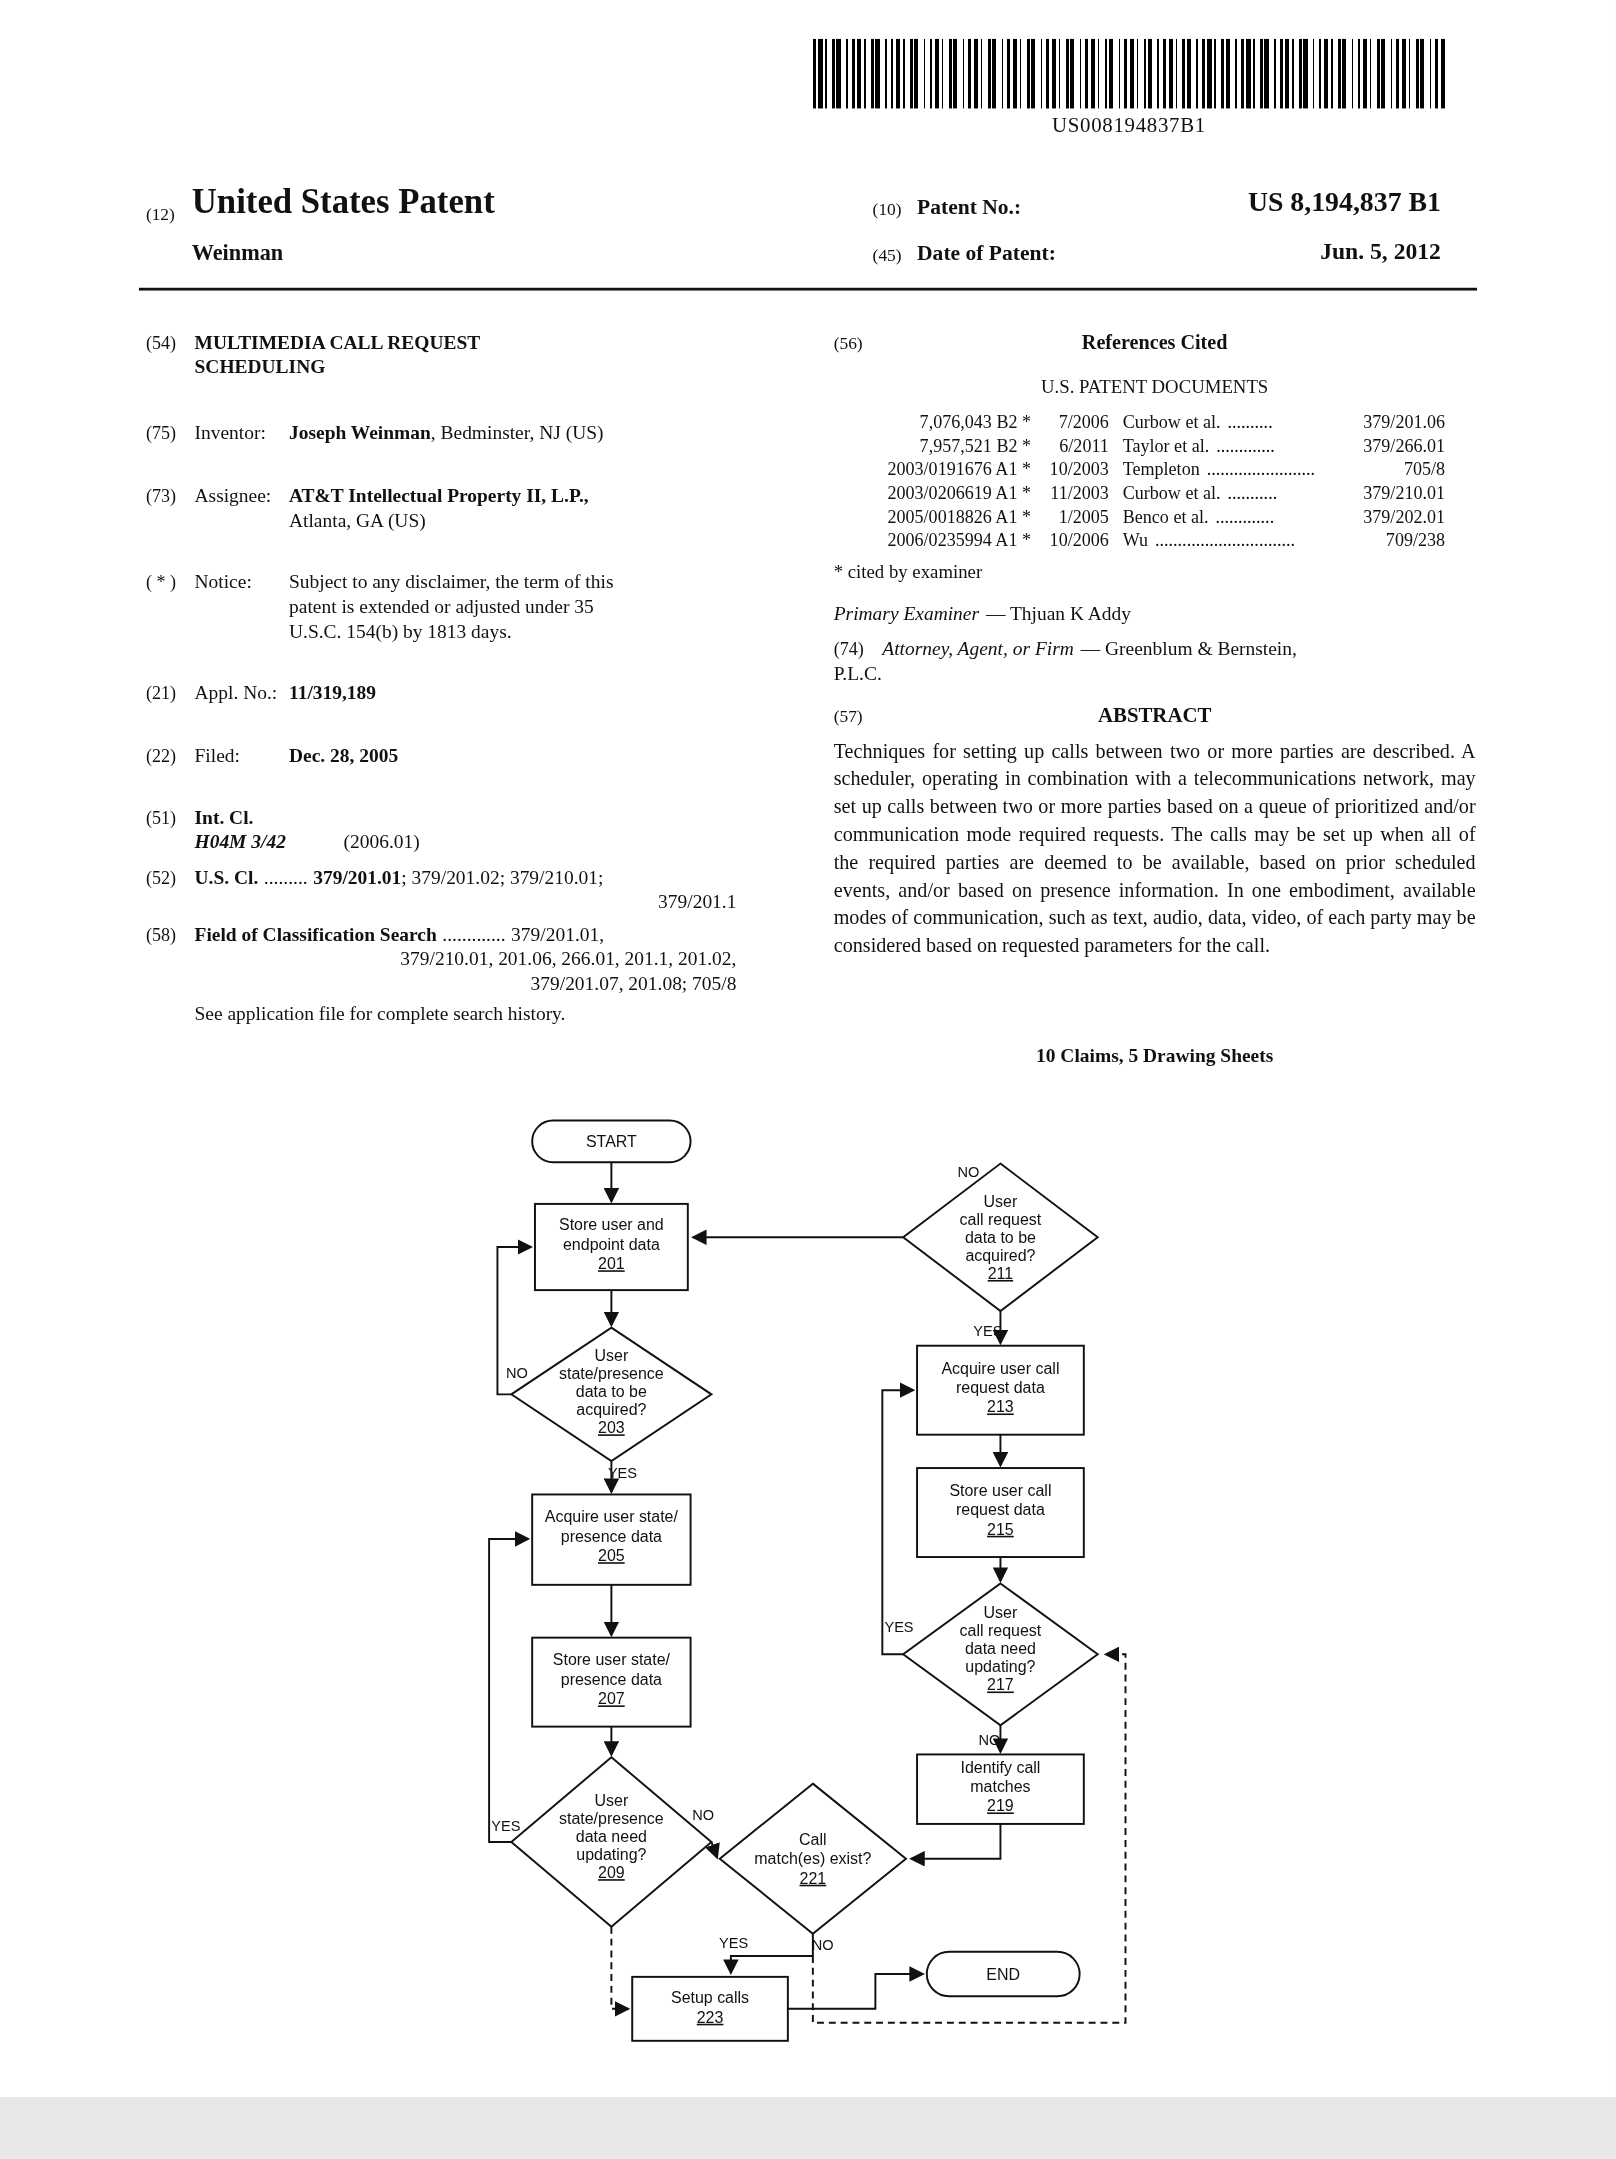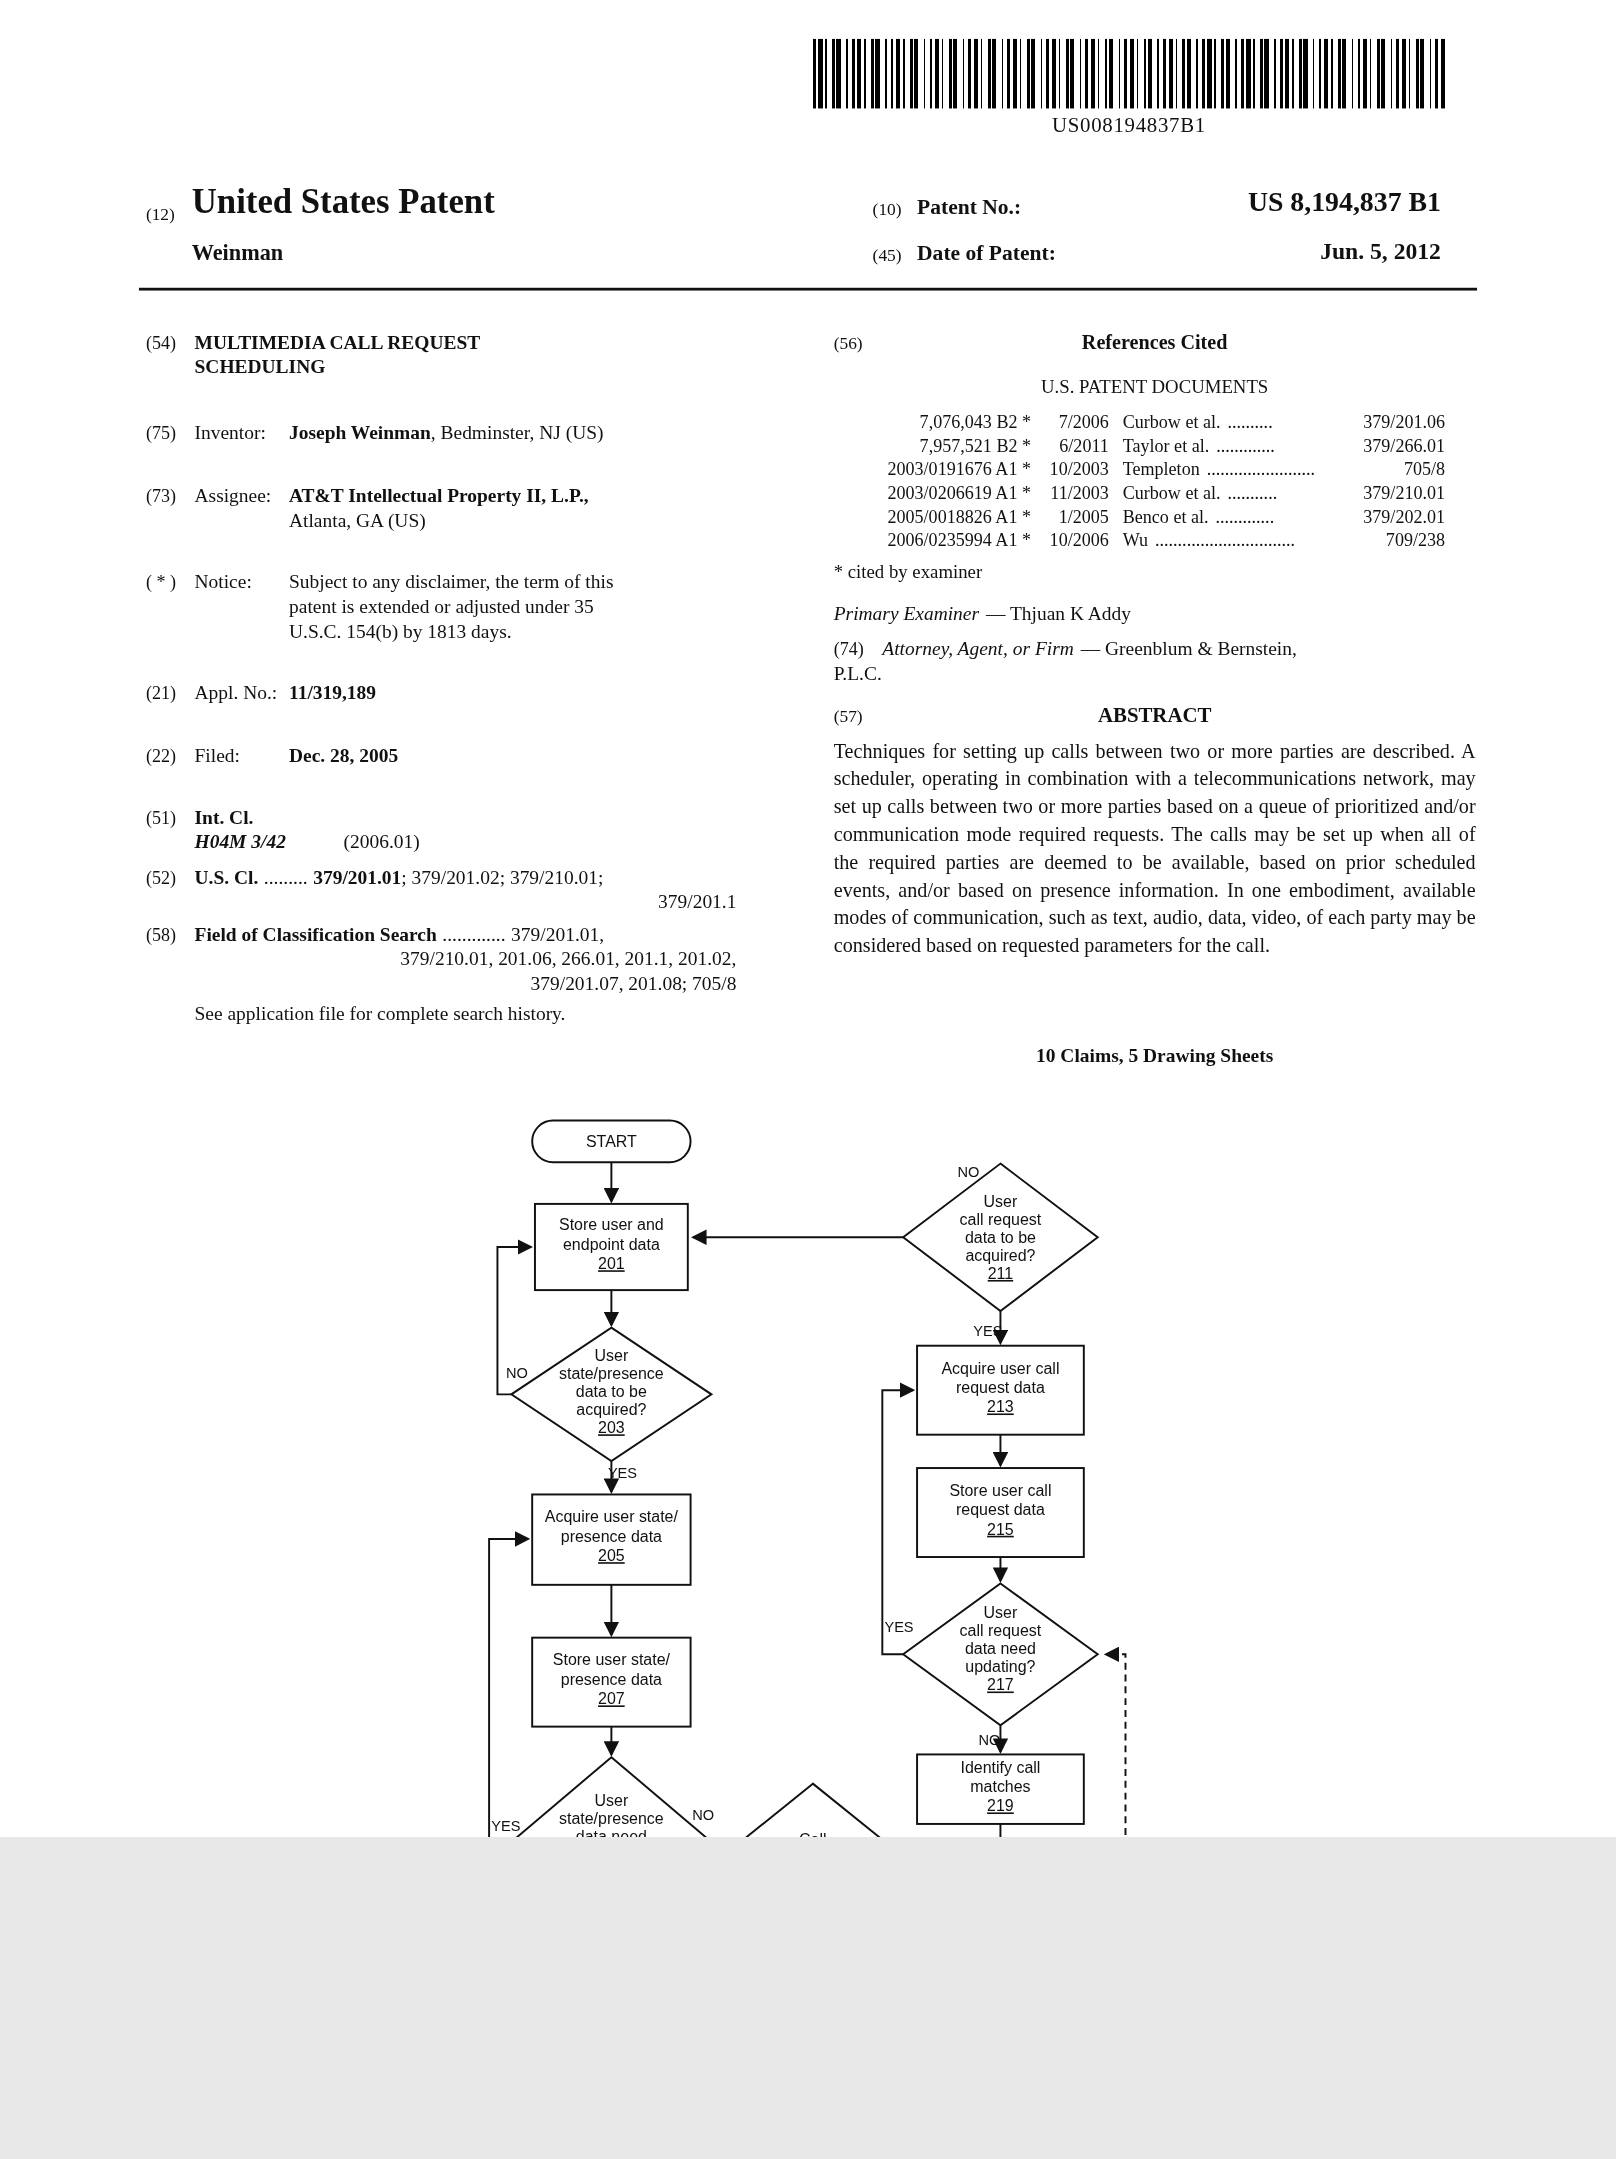--- a/index.html
+++ b/index.html
@@ -1,16 +1,16 @@
 <!DOCTYPE html>
 <html><head>
 <meta charset="utf-8">
 <style>
   html,body { margin:0; padding:0; background:#e8e8e8; }
-  .viewport { position:relative; width:1616px; height:1837px; overflow:hidden; background:#4c1d95; margin:0 auto; }
+  .viewport { position:relative; width:1616px; height:2097px; overflow:hidden; background:#4c1d95; margin:0 auto; }
   .page { position:relative; width:1163px; height:1553px; background:#ffffff;
           transform:scale(1.3895,1.3902); transform-origin:0 0;
           font-family:"Liberation Serif", serif; color:#111; }
   .abs { position:absolute; white-space:nowrap; }
   .row { position:absolute; display:flex; font-size:14px; line-height:18px; white-space:nowrap; }
   .b { font-weight:bold; }
   .i { font-style:italic; }
   .just { white-space:normal; text-align:justify; }
   .cnum { width:35px; flex:none; font-size:13px; }
   .clabel { width:68px; flex:none; }

